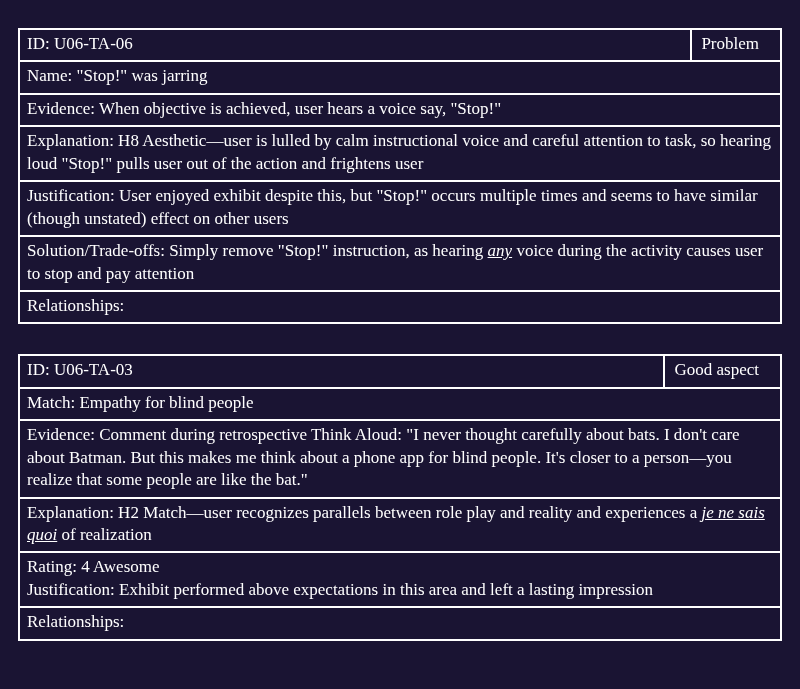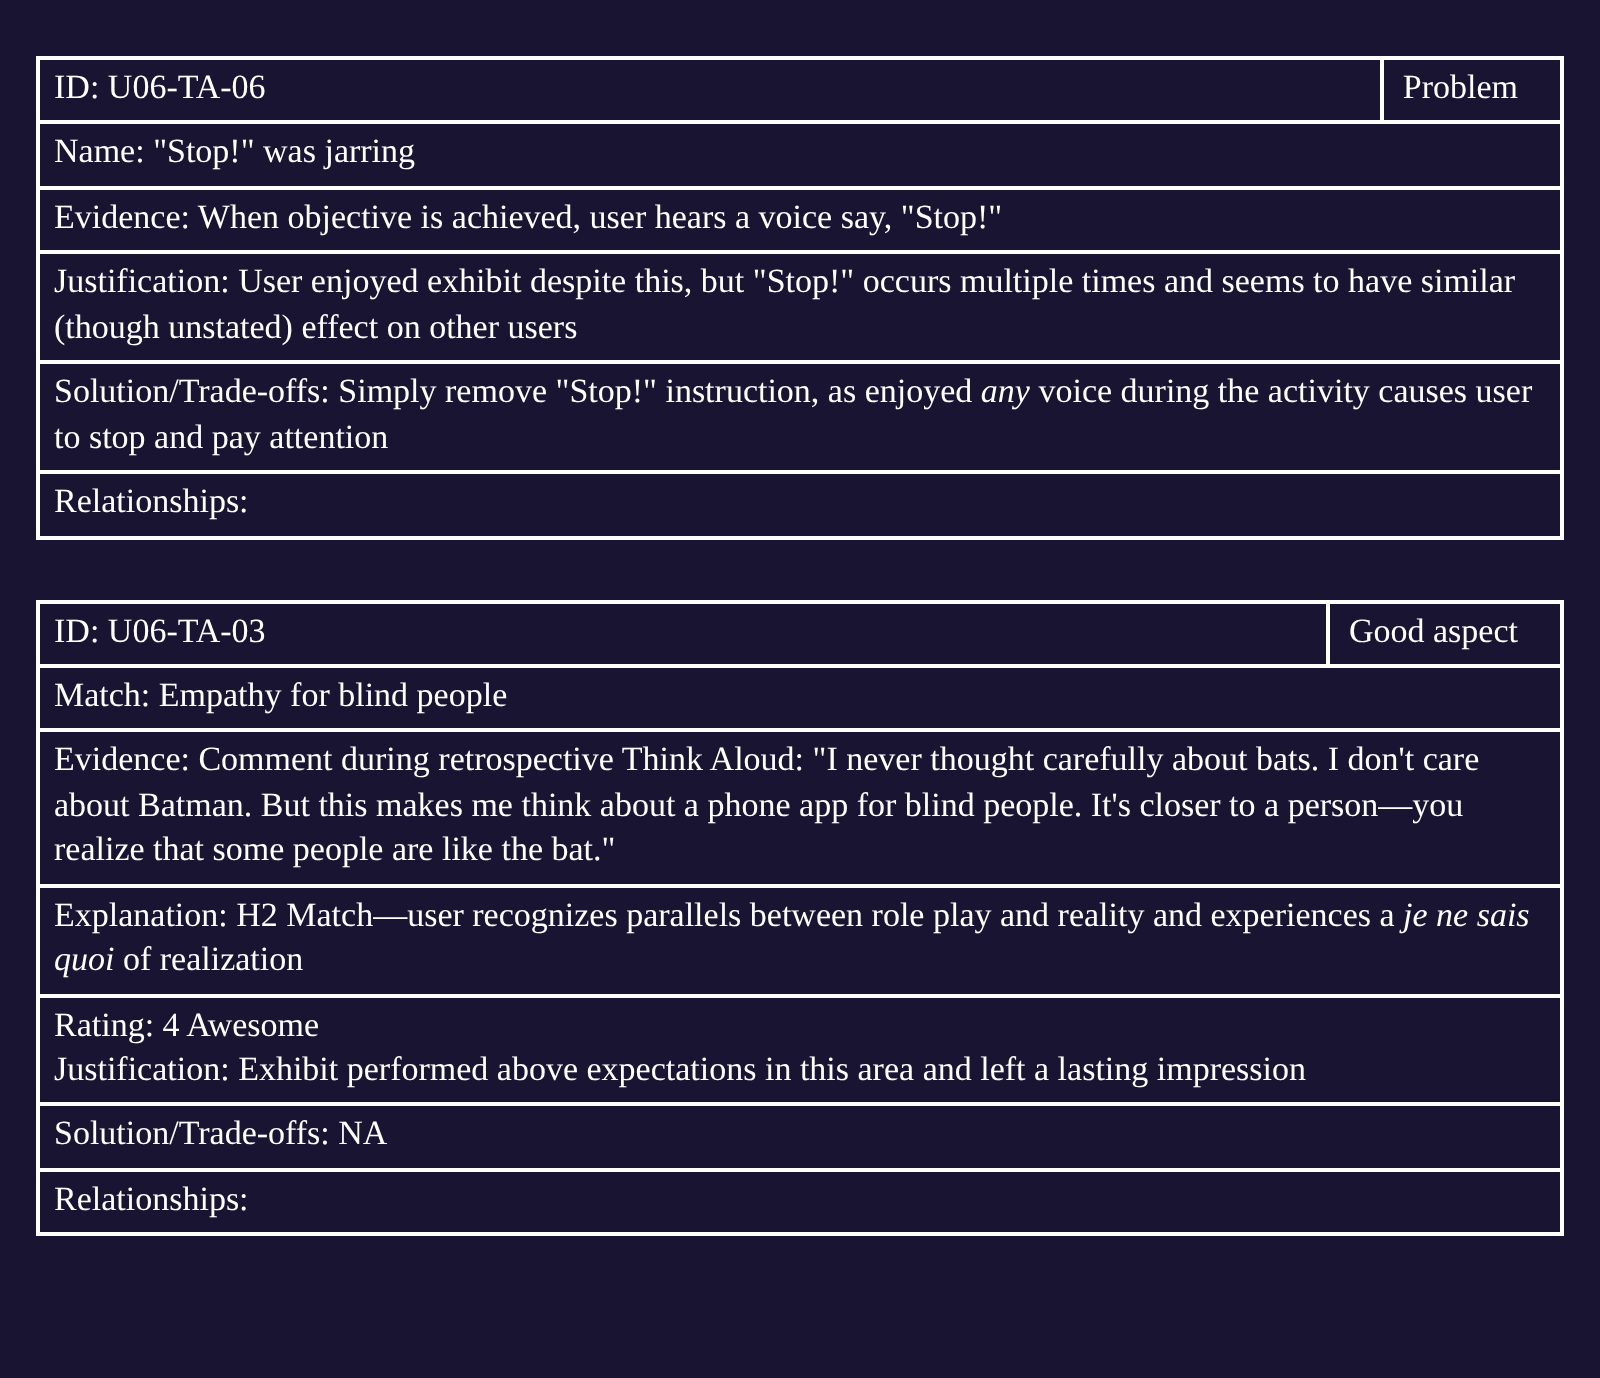--- a/index.html
+++ b/index.html
@@ -51,45 +51,49 @@
     border-left: 2px solid #ffffff;
     white-space: nowrap;
     padding-left: 9px;
     padding-right: 21px;
   }
   .empty-tail {
     min-height: 19px;
   }
   em {
     font-style: italic;
+    text-decoration: underline;
   }
 </style>
 </head>
 <body>
 
 <div class="page">
 
   <div class="card">
     <div class="row">
       <div class="cell cell-main">ID: U06-TA-06</div>
       <div class="cell cell-side">Problem</div>
     </div>
     <div class="row">
       <div class="cell cell-main">Name: "Stop!" was jarring</div>
     </div>
     <div class="row">
       <div class="cell cell-main">Evidence: When objective is achieved, user hears a voice say, "Stop!"</div>
     </div>
     <div class="row">
+      <div class="cell cell-main">Explanation: H8 Aesthetic—user is lulled by calm instructional voice and careful attention to task, so hearing loud "Stop!" pulls user out of the action and frightens user</div>
+    </div>
+    <div class="row">
       <div class="cell cell-main">
         <div>Justification: User enjoyed exhibit despite this, but "Stop!" occurs multiple times and seems to have similar (though unstated) effect on other users</div>
       </div>
     </div>
     <div class="row">
-      <div class="cell cell-main"><span>Solution/Trade-offs: Simply remove "Stop!" instruction, as enjoyed </span><em>any</em><span> voice during the activity causes user to stop and pay attention</span></div>
+      <div class="cell cell-main"><span>Solution/Trade-offs: Simply remove "Stop!" instruction, as hearing </span><em>any</em><span> voice during the activity causes user to stop and pay attention</span></div>
     </div>
     <div class="row">
       <div class="cell cell-main empty-tail">Relationships:</div>
     </div>
   </div>
 
   <div class="card">
     <div class="row">
       <div class="cell cell-main">ID: U06-TA-03</div>
       <div class="cell cell-side">Good aspect</div>
@@ -103,20 +107,17 @@
     <div class="row">
       <div class="cell cell-main"><span>Explanation: H2 Match—user recognizes parallels between role play and reality and experiences a </span><em>je ne sais quoi</em><span> of realization</span></div>
     </div>
     <div class="row">
       <div class="cell cell-main">
         <div>Rating: 4 Awesome</div>
         <div>Justification: Exhibit performed above expectations in this area and left a lasting impression</div>
       </div>
     </div>
     <div class="row">
-      <div class="cell cell-main">Solution/Trade-offs: NA</div>
-    </div>
-    <div class="row">
       <div class="cell cell-main empty-tail">Relationships:</div>
     </div>
   </div>
 
 </div>
 
 </body></html>

